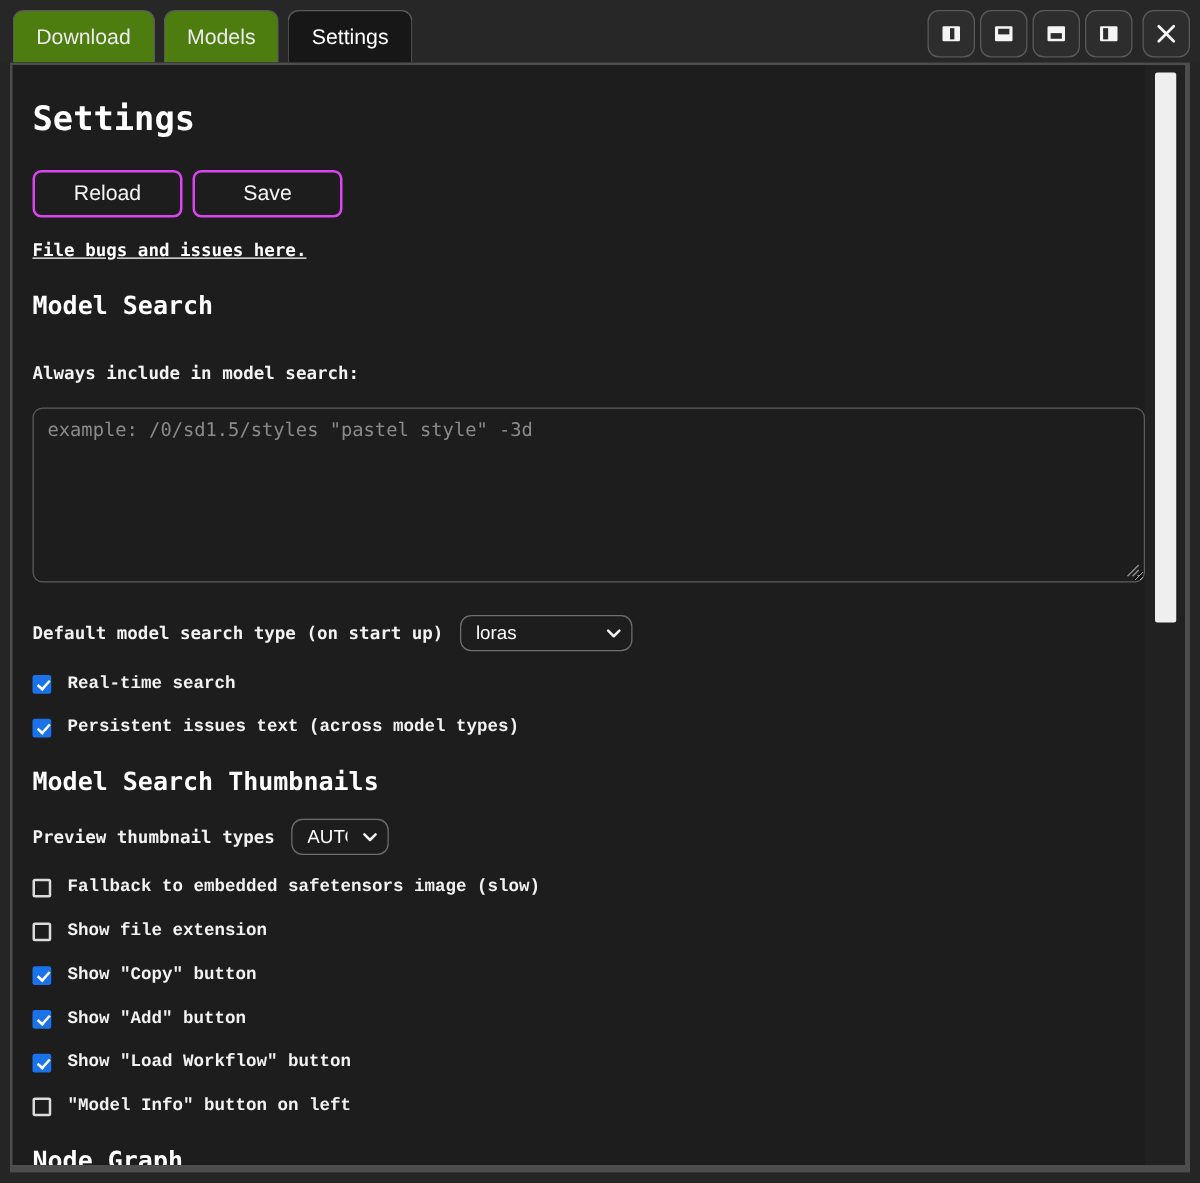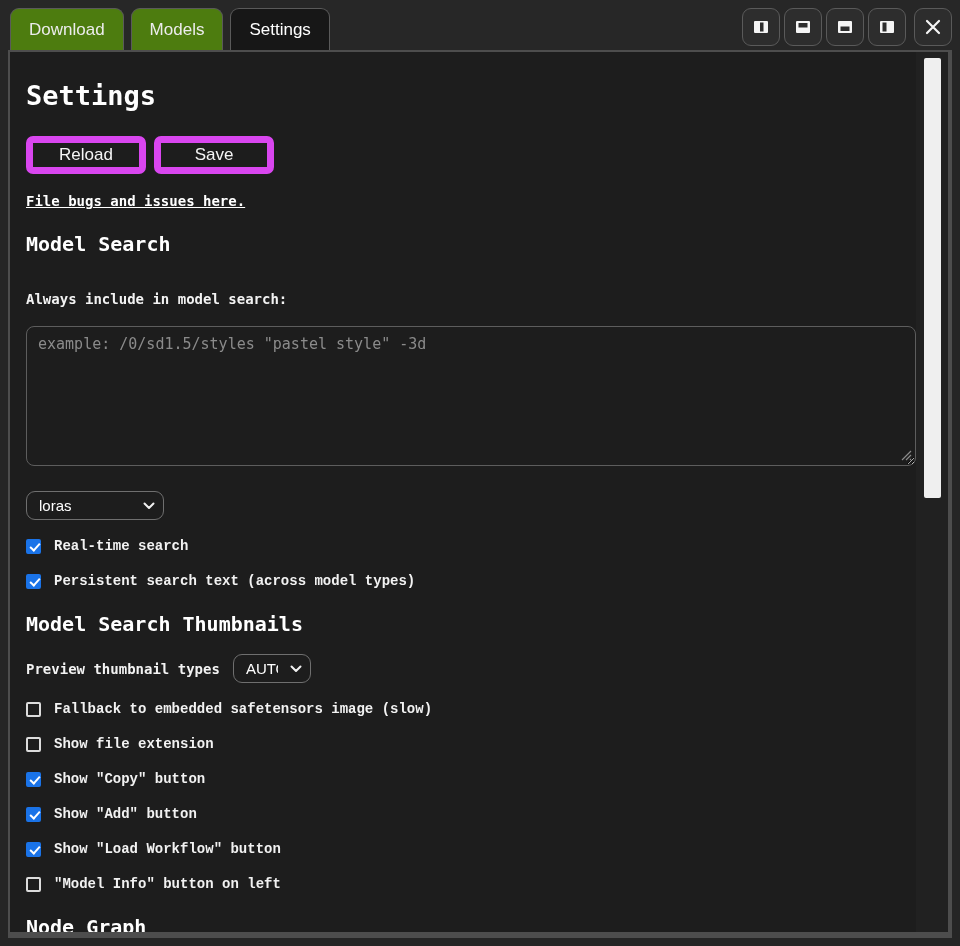--- a/index.html
+++ b/index.html
@@ -26,21 +26,21 @@
            border-bottom-width:6px; }
   .content { position:absolute; left:0; top:0; bottom:0; right:32px;
              padding-left:16px; overflow:hidden; color:#f2f2f2; }
 
   h1 { font-family:"DejaVu Sans Mono", monospace; font-size:27px; line-height:36px;
        font-weight:700; margin-top:26px; color:#fff; }
   h2 { font-family:"DejaVu Sans Mono", monospace; font-size:20px; line-height:28px;
        font-weight:700; margin-top:20px; color:#ffffff; }
 
   .btn-row { margin-top:22px; display:flex; gap:8px; }
-  .btn { min-width:120px; height:38px; background:transparent; border:7px solid #d946ef;
+  .btn { min-width:120px; height:38px; background:transparent; border:2px solid #d946ef;
          border-radius:7px; color:#f5f5f5; font-family:"Liberation Sans", sans-serif;
          font-size:17px; padding:0 22px; cursor:pointer; }
 
   .issues-link { display:inline-block; margin-top:18px; color:#fff;
                  font-family:"DejaVu Sans Mono", monospace; font-size:14px;
                  font-weight:700; line-height:18px; text-decoration:underline; cursor:pointer; }
 
   .field-label { margin-top:32px; font-family:"DejaVu Sans Mono", monospace;
                  font-size:14px; font-weight:700; line-height:18px; }
 
@@ -145,37 +145,38 @@
     <div class="field-label">Always include in model search:</div>
 
     <div class="ta-wrap">
       <textarea placeholder="example: /0/sd1.5/styles &quot;pastel style&quot; -3d" style=""></textarea>
       <svg class="ta-grip" width="12" height="12" viewBox="0 0 12 12">
         <path d="M11 2 L2 11 M11 6 L6 11 M11 10 L10 11" stroke="#8a8a8a" stroke-width="1.2"></path>
       </svg>
     </div>
 
     <div class="select-row">
+      <span>Default model search type (on start up)</span>
       <span class="sel-wrap">
         <select class="sel-loras">
           <option>loras</option>
         </select>
         <svg class="sel-chevron" width="12" height="8" viewBox="0 0 12 8">
           <path d="M1.5 1.5 L6 6 L10.5 1.5" stroke="#f0f0f0" stroke-width="2" fill="none" stroke-linecap="round" stroke-linejoin="round"></path>
         </svg>
       </span>
     </div>
 
     <label class="check-row">
       <span class="cb checked"></span>
       <span>Real-time search</span>
     </label>
     <label class="check-row">
       <span class="cb checked"></span>
-      <span>Persistent search text (across model types)</span>
+      <span>Persistent issues text (across model types)</span>
     </label>
 
     <h2>Model Search Thumbnails</h2>
 
     <div class="select-row tight">
       <span>Preview thumbnail types</span>
       <span class="sel-wrap">
         <select class="sel-auto">
           <option>AUTO</option>
         </select>

